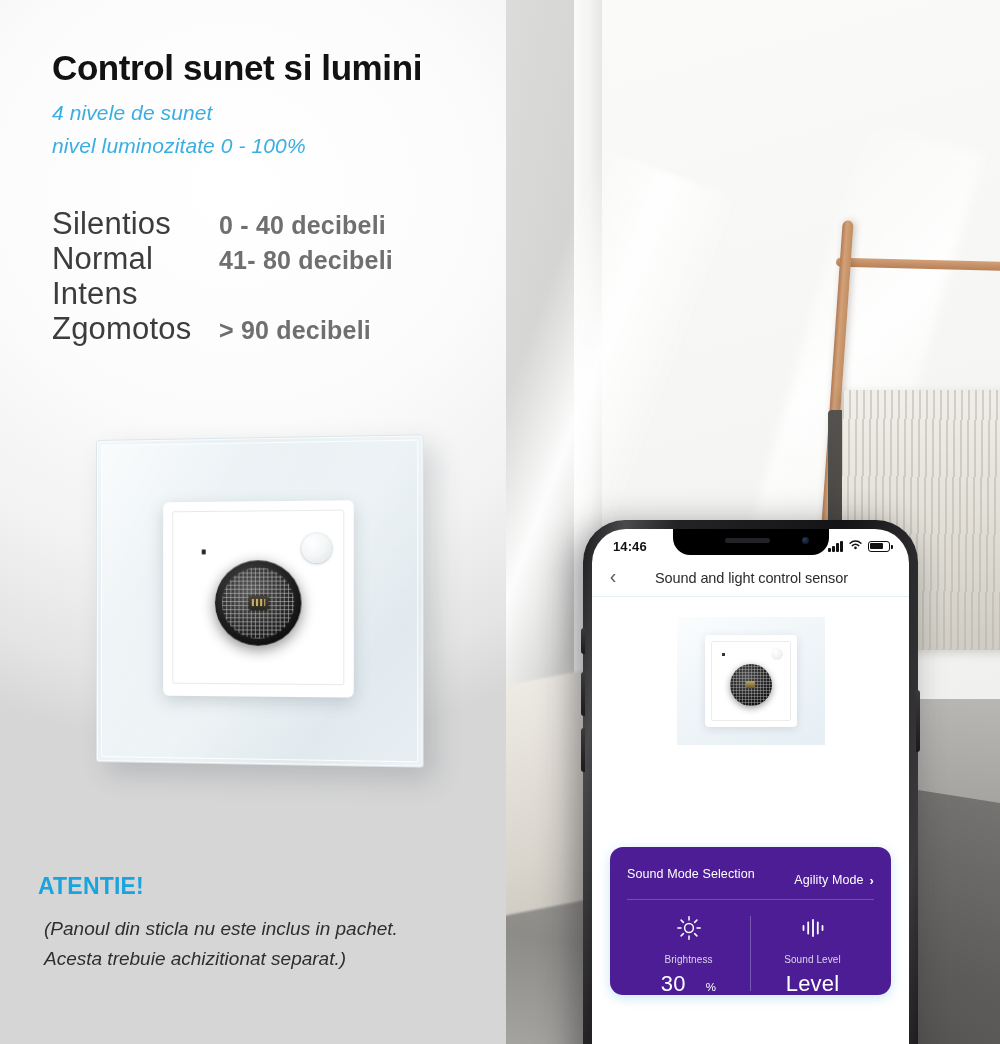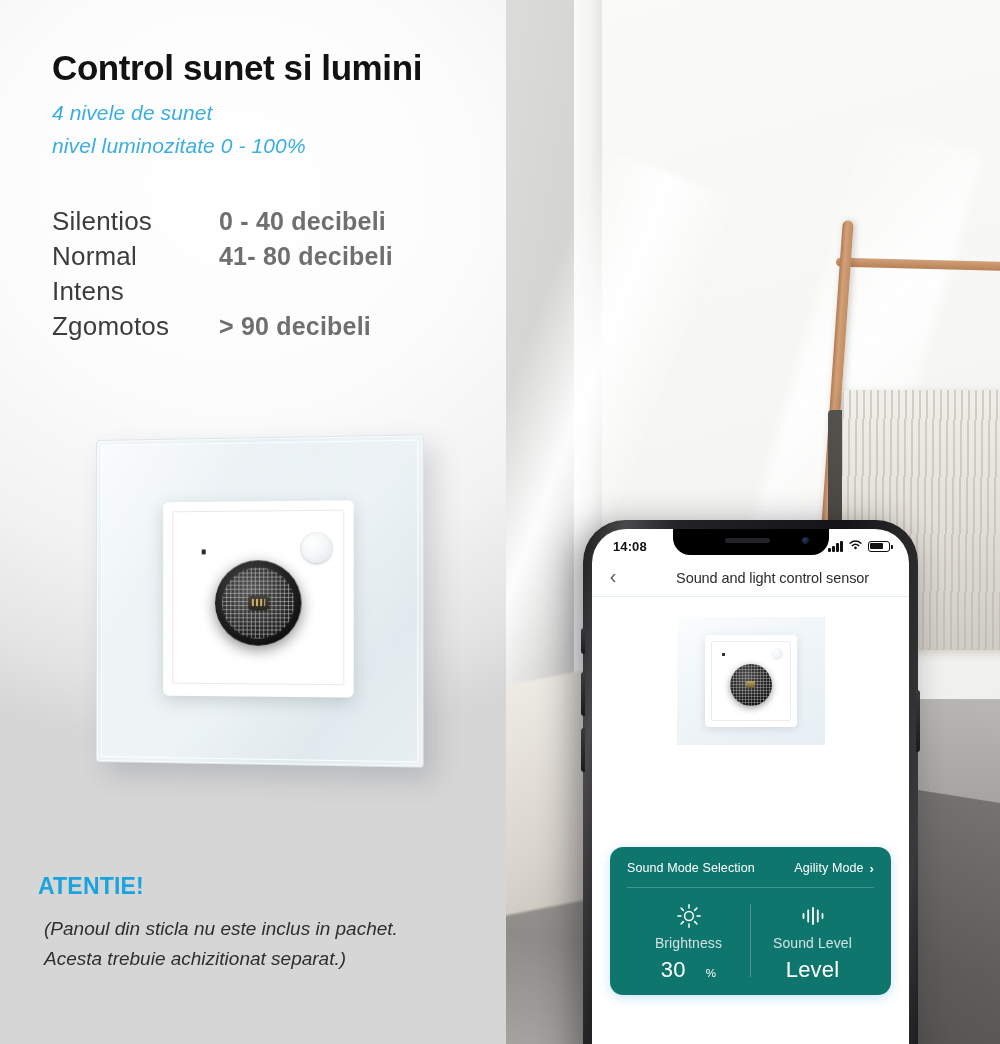--- a/index.html
+++ b/index.html
@@ -28,21 +28,21 @@
     position:absolute; left:52px;
     font-size:21px; font-style:italic; font-weight:400;
     color:#3aaee2; white-space:nowrap; letter-spacing:0.1px;
   }
   .subtitle.s1 { top:101px; }
   .subtitle.s2 { top:134px; }
 
   .db-table { position:absolute; left:52px; top:206px; }
   .db-row { display:flex; align-items:baseline; height:35px; }
   .db-label {
-    width:167px; font-size:26px; color:#3c3c3c; font-weight:400;
+    width:167px; font-size:31px; color:#3c3c3c; font-weight:400;
     letter-spacing:0.2px;
   }
   .db-value { font-size:25px; color:#6f6f6f; font-weight:700; letter-spacing:0.2px; }
 
   
   .product { position:absolute; left:96px; top:440px; width:324px; height:330px; }
   .glass-plate {
     position:absolute; left:0; top:0; width:318px; height:322px;
     background:linear-gradient(128deg,#f2f7f9 0%, #e8f0f3 28%, #eef4f6 55%, #e2eaee 78%, #edf2f5 100%);
     border:1px solid #dde5e9;
@@ -233,21 +233,21 @@
   .nav-bar {
     position:absolute; left:0; top:30px; width:100%; height:38px;
     display:flex; align-items:center; border-bottom:1px solid #e4eef5;
     z-index:4;
   }
   .nav-back {
     width:42px; text-align:center; font-size:20px; color:#5a5a5a;
     line-height:1; padding-bottom:3px;
   }
   .nav-title {
-    flex:1; text-align:right; font-size:14.5px; color:#2b2b2b;
+    flex:1; text-align:center; font-size:14.5px; color:#2b2b2b;
     letter-spacing:-0.1px; padding-right:40px;
   }
 
   .device-img-wrap {
     position:absolute; left:50%; top:88px; margin-left:-74px;
     width:148px; height:128px;
     background:linear-gradient(150deg,#fbfdfe 0%, #eef4f8 52%, #e7eff4 100%);
   }
   .device-frame {
     position:absolute; left:50%; top:50%; width:92px; height:92px;
@@ -284,30 +284,30 @@
     border-radius:13px; padding:14px 17px 0 17px;
     box-shadow:0 3px 12px rgba(0,140,220,0.22);
   }
   .card-head {
     display:flex; align-items:center; justify-content:space-between;
     padding-bottom:12px; border-bottom:1px solid rgba(255,255,255,0.22);
   }
   .card-head-title { font-size:12.5px; color:#ffffff; font-weight:400; letter-spacing:0.1px; }
   .card-head-mode {
     font-size:12.5px; color:#ffffff; font-weight:400;
-    display:flex; align-items:center; gap:6px; letter-spacing:0.1px;
+    display:flex; align-items:center; gap:6px; letter-spacing:0.1px;margin-top:12px;
   }
   .chev { font-size:13px; line-height:1; font-weight:700; }
   .card-body { display:flex; align-items:stretch; padding-top:14px; }
   .card-col {
     flex:1; display:flex; flex-direction:column; align-items:center; gap:5px;
   }
   .card-divider { width:1px; background:rgba(255,255,255,0.26); margin:2px 0 6px 0; }
   .col-icon { height:28px; display:flex; align-items:center; justify-content:center; }
-  .col-label { font-size:14px; color:rgba(255,255,255,0.80); letter-spacing:0.1px; }
+  .col-label { font-size:10px; color:rgba(255,255,255,0.80); letter-spacing:0.1px;margin-top:7px; }
   .col-value {
     font-size:22px; color:#ffffff; font-weight:400; letter-spacing:0.2px;
     display:flex; align-items:baseline; gap:20px; margin-top:1px;
   }
   .col-value .unit { font-size:11.5px; font-weight:400; }
   .phone-btn-side {
     position:absolute; left:-2px; width:4px; border-radius:3px 0 0 3px;
     background:linear-gradient(180deg,#3a3a3d,#1b1b1e);
   }
   .phone-btn-side.b1 { top:108px; height:26px; }
@@ -391,21 +391,21 @@
     <div class="phone-btn-pwr"></div>
 
     <div class="phone-screen">
 
       <div class="notch">
         <div class="notch-speaker"></div>
         <div class="notch-cam"></div>
       </div>
 
       <div class="status-bar">
-        <div class="status-time">14:08</div>
+        <div class="status-time">14:46</div>
         <div class="status-icons">
           <span class="sig-bars">
             <i></i>
               <i></i>
               <i></i>
               <i></i>
           </span>
           <span>
             <svg width="15" height="12" viewBox="0 0 15 12">
               <path d="M7.5 10.2a1.3 1.3 0 100-2.6 1.3 1.3 0 000 2.6z" fill="#111"></path>
@@ -426,21 +426,21 @@
 
       <div class="device-img-wrap">
         <div class="device-frame">
           <div class="device-frame-in"></div>
           <div class="device-led"></div>
           <div class="device-btn"></div>
           <div class="device-sensor"></div>
         </div>
       </div>
 
-      <div class="sound-card" style="background: #0f766e; text-align: right;">
+      <div class="sound-card" style="background: #4c1d95; text-align: right;">
         <div class="card-head">
           <div class="card-head-title">Sound Mode Selection</div>
           <div class="card-head-mode">
             <span>Agility Mode</span>
             <span class="chev">›</span>
           </div>
         </div>
         <div class="card-body">
 
           <div class="card-col">

